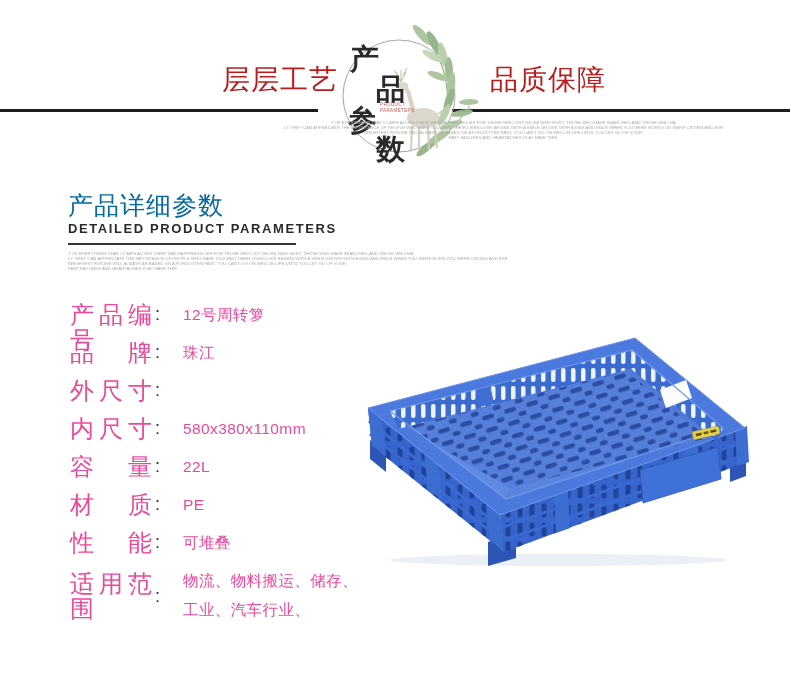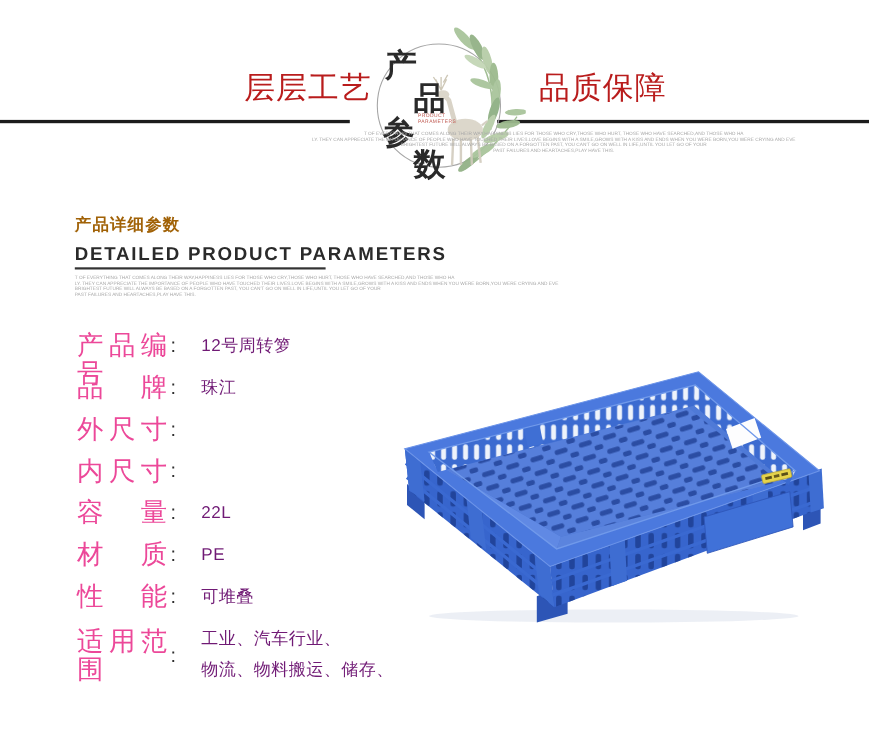--- a/index.html
+++ b/index.html
@@ -25,35 +25,35 @@
   }
   .fineprint.banner{
     position:absolute;left:-140px;top:120px;width:1480px;text-align:center;
     transform-origin:395px 0;transform:scale(0.72);
   }
   .fineprint.section{
     position:absolute;left:68px;top:251px;width:900px;text-align:left;
     transform-origin:0 0;
   }
   
-  .sec-title{position:absolute;left:68px;top:192px;font-size:15px;line-height:26px;
-    color:#a16207;font-weight:700;letter-spacing:1px;}
-  .sec-sub{position:absolute;left:68px;top:221px;font-size:17px;font-weight:700;
+  .sec-title{position:absolute;left:68px;top:192px;font-size:25px;line-height:26px;
+    color:#0369a1;font-weight:400;letter-spacing:1px;}
+  .sec-sub{position:absolute;left:68px;top:221px;font-size:13px;font-weight:700;
     letter-spacing:1.6px;color:#2a2a2a;}
   .sec-line{position:absolute;left:68px;top:243px;width:228px;height:2px;background:#333;}
   
   .params{position:absolute;left:70px;top:302px;width:330px;}
   .prow{display:flex;align-items:flex-start;margin-bottom:13px;height:25px;}
   .prow.tall{height:auto;align-items:center;}
   .plabel{
     display:inline-block;width:82px;font-size:24px;line-height:25px;color:#ec4899;
     text-align:justify;text-align-last:justify;letter-spacing:0;
   }
   .pcolon{font-size:18px;line-height:25px;color:#2e2e2e;margin-left:3px;}
-  .pvalue{font-size:15.5px;line-height:25px;color:#701a75;margin-left:23px;letter-spacing:.4px;white-space:nowrap;}
+  .pvalue{font-size:15.5px;line-height:25px;color:#ec4899;margin-left:23px;letter-spacing:.4px;white-space:nowrap;}
   .pvalue.multi{line-height:29px;white-space:normal;margin-top:-2px;}
   .pvalue.multi div{white-space:nowrap;}
   
   .crate-svg{position:absolute;left:358px;top:330px;width:404px;height:238px;}
 </style>
 </head>
 <body>
 
 <div class="page">
 
@@ -132,42 +132,43 @@
         <span class="pcolon">:</span>
       <span class="pvalue">珠江</span>
     </div>
     <div class="prow">
       <span class="plabel">外尺寸</span>
         <span class="pcolon">:</span>
     </div>
     <div class="prow">
       <span class="plabel">内尺寸</span>
         <span class="pcolon">:</span>
+      <span class="pvalue">580x380x110mm</span>
     </div>
     <div class="prow">
       <span class="plabel">容量</span>
         <span class="pcolon">:</span>
       <span class="pvalue">22L</span>
     </div>
     <div class="prow">
       <span class="plabel">材质</span>
         <span class="pcolon">:</span>
       <span class="pvalue">PE</span>
     </div>
     <div class="prow">
       <span class="plabel">性能</span>
         <span class="pcolon">:</span>
       <span class="pvalue">可堆叠</span>
     </div>
     <div class="prow tall">
       <span class="plabel">适用范围</span>
         <span class="pcolon">:</span>
       <span class="pvalue multi">
+        <div>物流、物料搬运、储存、</div>
         <div>工业、汽车行业、</div>
-        <div>物流、物料搬运、储存、</div>
       </span>
     </div>
   </div>
 
   <svg class="crate-svg" viewBox="0 0 404 238">
     <defs>
       <pattern id="pf" width="23" height="13" patternUnits="userSpaceOnUse" patternTransform="rotate(-17)">
         <rect x="1" y="2" width="12" height="4.5" rx="2" fill="#2b4da3"></rect>
         <rect x="14" y="8.5" width="8" height="4.5" rx="2" fill="#2b4da3"></rect>
       </pattern>

